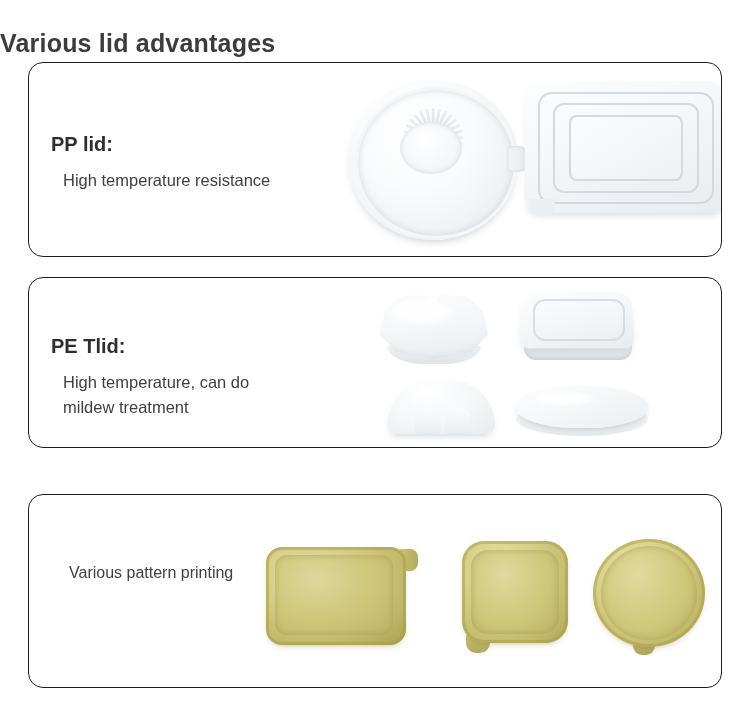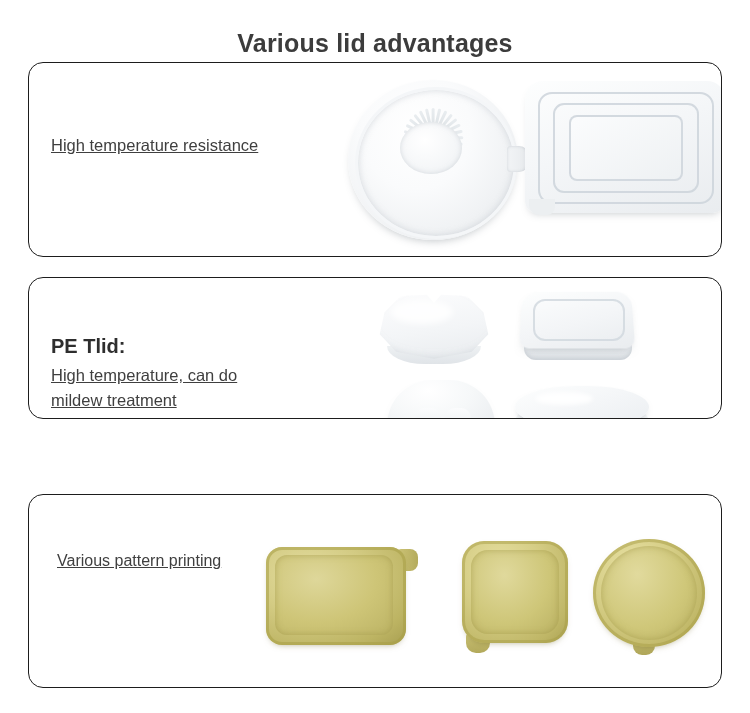--- a/index.html
+++ b/index.html
@@ -11,21 +11,20 @@
     width: 750px;
     height: 713px;
     font-family: "Liberation Sans", sans-serif;
     color: #3a3a3a;
     overflow: hidden;
     position: relative;
   }
 
   
   .page-title {
-    text-align: center;
     font-size: 25px;
     font-weight: bold;
     color: #3c3c3c;
     letter-spacing: 0.2px;
     padding-top: 10px;
     height: 36px;
     line-height: 32px;
   }
 
   
@@ -33,44 +32,43 @@
     position: absolute;
     left: 28px;
     width: 694px;
     border: 1.6px solid #1d1d1d;
     border-radius: 15px;
     box-sizing: border-box;
     background: #ffffff;
     overflow: hidden;
   }
   #panel-1 { top: 62px;  height: 195px; }
-  #panel-2 { top: 277px; height: 142px; }
+  #panel-2 { top: 277px; height: 171px; }
   #panel-3 { top: 494px; height: 194px; }
 
   .panel-text {
     position: absolute;
     left: 22px;
     z-index: 4;
   }
   .panel-heading {
     font-size: 20px;
     font-weight: bold;
     color: #2e2e2e;
     line-height: 23px;
     margin: 0 0 5px 0;
     white-space: pre-line;
   }
   .panel-sub {
     font-size: 16.5px;
     font-weight: normal;
     color: #3f3f3f;
     line-height: 25px;
-    margin: 0;
+    margin: 12px;
     white-space: pre-line;
-    text-decoration: underline;
   }
 
   #panel-1 .panel-text { top: 70px; }
   #panel-2 .panel-text { top: 57px; }
   #panel-3 .panel-text { top: 53px; }
   #panel-3 .panel-sub { padding-left: 6px; font-size: 16px; }
 
   
   .art {
     position: absolute;
@@ -374,20 +372,21 @@
   }
 </style>
 </head>
 <body>
 
 <h1 class="page-title">Various lid advantages</h1>
 
 <section class="panel" id="panel-1">
 
   <div class="panel-text">
+    <p class="panel-heading">PP lid:</p>
     <p class="panel-sub">High temperature resistance</p>
   </div>
 
   <div class="art pp-round">
     <div class="disc"></div>
     <div class="rim"></div>
     <div class="ribs" id="pp-ribs">
         <div class="rib" style="transform: rotate(0deg) translateY(-22px);"></div>
         <div class="rib" style="transform: rotate(12.8571deg) translateY(-22px);"></div>
         <div class="rib" style="transform: rotate(25.7143deg) translateY(-22px);"></div>

